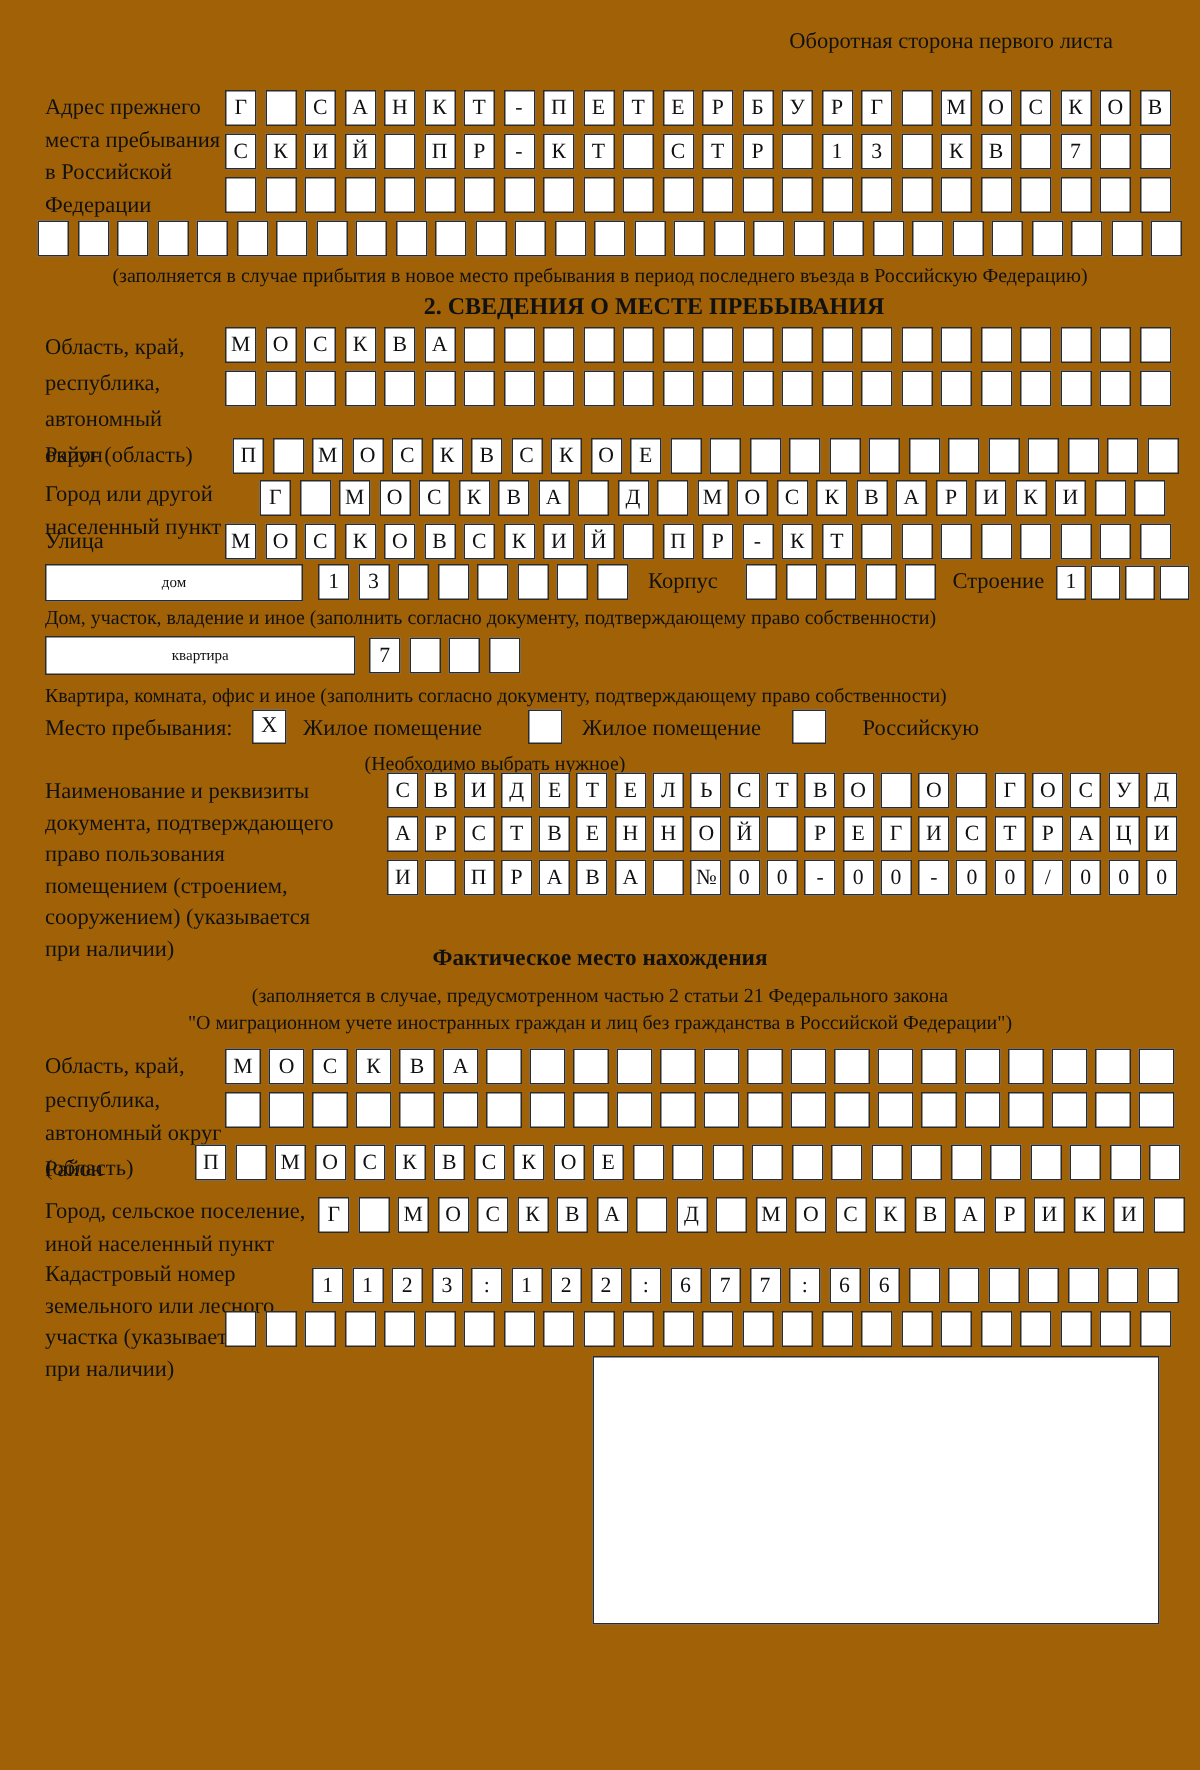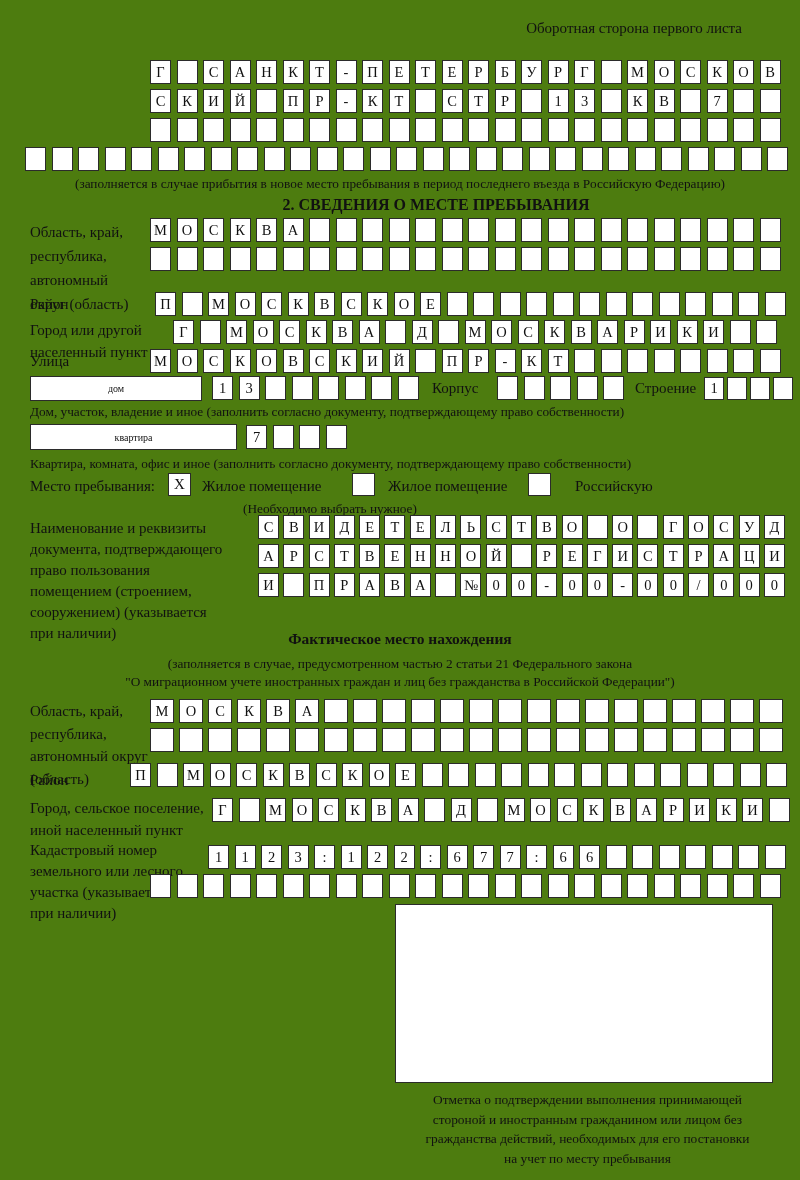--- a/index.html
+++ b/index.html
@@ -1,17 +1,17 @@
 <!DOCTYPE html>
 <html><head>
 <meta charset="utf-8">
 <style>
   html,body{margin:0;padding:0;background:#fff;}
   body{font-family:"Liberation Serif","DejaVu Serif",serif;color:#111;}
-  .page{position:relative;width:800px;height:1180px;background:#4d7c0f;overflow:hidden;}
+  .page{position:relative;width:800px;height:1180px;background:#a16207;overflow:hidden;}
   .abs{position:absolute;}
   .lbl{font-size:15px;line-height:21.5px;white-space:pre-line;}
   .note{font-size:13.3px;color:#111;}
   .row{position:absolute;display:flex;gap:5.5px;}
   .row.tight{gap:4.3px;}
   .row.wide{gap:5px;}
   .row.xtight{gap:3px;}
   .cell{flex:none;width:21px;height:24px;box-sizing:border-box;border:1.6px solid #2b2b2b;
         display:flex;align-items:center;justify-content:center;
         font-size:14.5px;line-height:1;background:#fff;}
@@ -25,20 +25,24 @@
   .stampbox{box-sizing:border-box;border:1.8px solid #2b2b2b;background:#fff;}
   .caption{font-size:13.4px;line-height:19.5px;text-align:center;white-space:pre-line;}
 </style>
 </head>
 <body>
 
 <div class="page">
 
   <div class="abs" style="top:20px;right:58px;font-size:15px;">Оборотная сторона первого листа</div>
 
+  <div class="abs lbl" style="left:30px;top:62px;width:130px;">Адрес прежнего
+места пребывания
+в Российской
+Федерации</div>
   <div class="row" style="left:150px;top:60px;">
       <div class="cell">Г</div>
       <div class="cell"></div>
       <div class="cell">С</div>
       <div class="cell">А</div>
       <div class="cell">Н</div>
       <div class="cell">К</div>
       <div class="cell">Т</div>
       <div class="cell">-</div>
       <div class="cell">П</div>
@@ -570,18 +574,14 @@
       <div class="cell"></div>
       <div class="cell"></div>
       <div class="cell"></div>
       <div class="cell"></div>
       <div class="cell"></div>
       <div class="cell"></div>
       <div class="cell"></div>
     </div>
 
   <div class="abs stampbox" style="left:395px;top:904px;width:378px;height:179px;"></div>
-  <div class="abs caption" style="left:385px;top:1090px;width:405px;">Отметка о подтверждении выполнения принимающей
-стороной и иностранным гражданином или лицом без
-гражданства действий, необходимых для его постановки
-на учет по месту пребывания</div>
 
 </div>
 
 </body></html>

